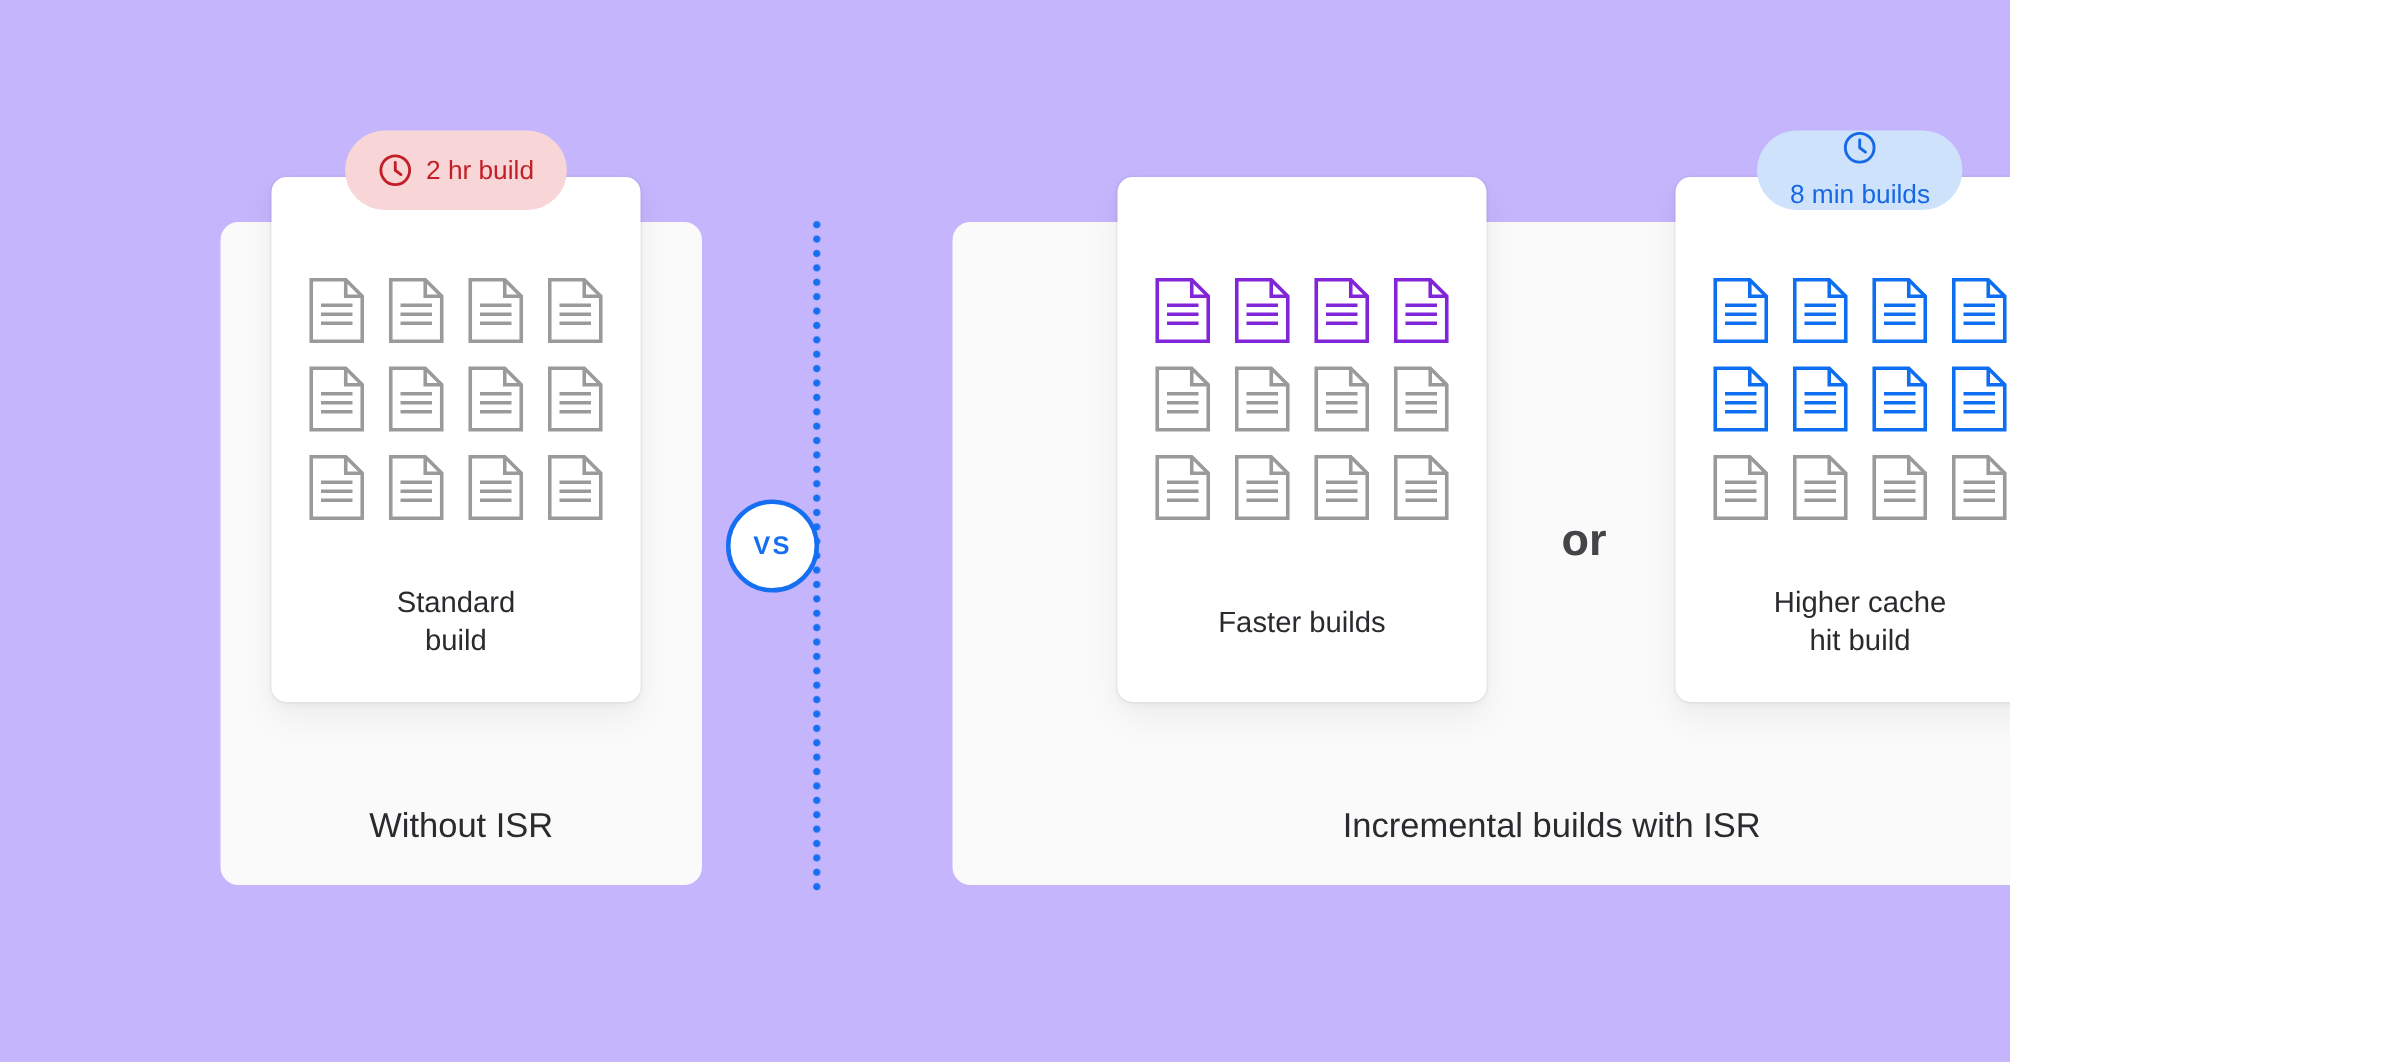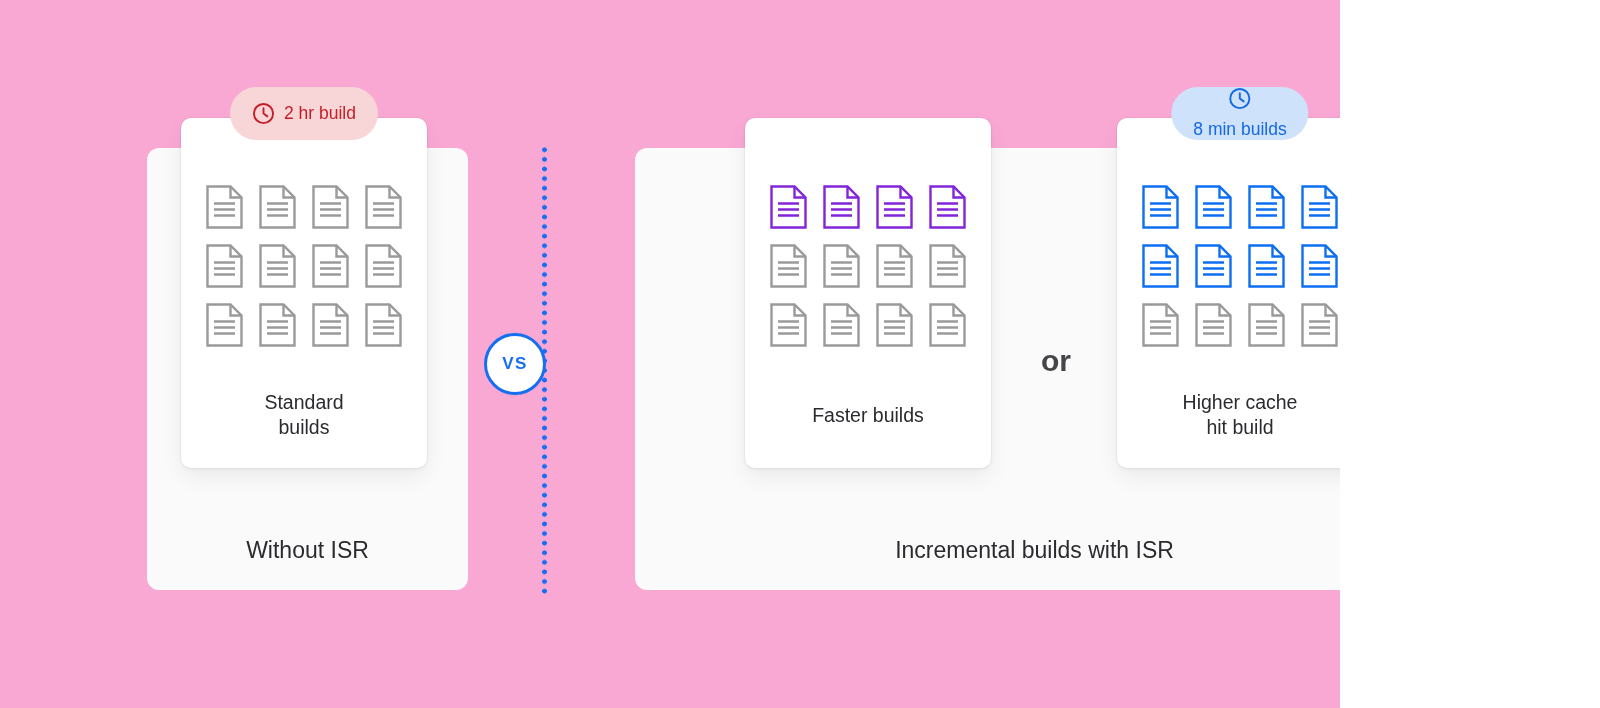--- a/index.html
+++ b/index.html
@@ -1,17 +1,17 @@
 <!DOCTYPE html>
 <html><head>
 <meta charset="utf-8">
 <style>
   html,body { margin:0; padding:0; background:#ffffff; }
   .canvas {
-    position:relative; width:1340px; height:708px; background:#f9a8d4;
+    position:relative; width:1340px; height:708px; background:#c4b5fd;
     font-family:"Liberation Sans", sans-serif; overflow:hidden;
     --accent:#156ff0; --panel:#fafafa; --text:#2b2b2f;
   }
   .panel { position:absolute; background:var(--panel); border-radius:12px; }
   .panel-left  { left:147px; top:148px; width:321px; height:442px; }
   .panel-right { left:635px; top:148px; width:799px; height:442px; }
 
   .card {
     position:absolute; top:118px; width:246px; height:350px; background:#ffffff;
     border-radius:10px;
@@ -139,21 +139,21 @@
           <path d="M24.5,1.5 V12.5 H35.5"></path>
           <path d="M8,18.5 H29 M8,24.5 H29 M8,30.5 H29"></path>
         </svg>
         <svg width="37" height="44" viewBox="0 0 37 44" fill="none" stroke="#9a9a9a" stroke-width="2.4">
           <path d="M1.5,1.5 H24.5 L35.5,12.5 V42.5 H1.5 Z"></path>
           <path d="M24.5,1.5 V12.5 H35.5"></path>
           <path d="M8,18.5 H29 M8,24.5 H29 M8,30.5 H29"></path>
         </svg>
       </div>
     <div class="card-label">Standard
-builds</div>
+build</div>
   </div>
 
   <div class="section-label section-label-left">Without ISR</div>
 
   <div class="dotted-line"></div>
   <div class="vs-circle">VS</div>
 
   <div class="panel panel-right"></div>
 
   <div class="card card-a">

